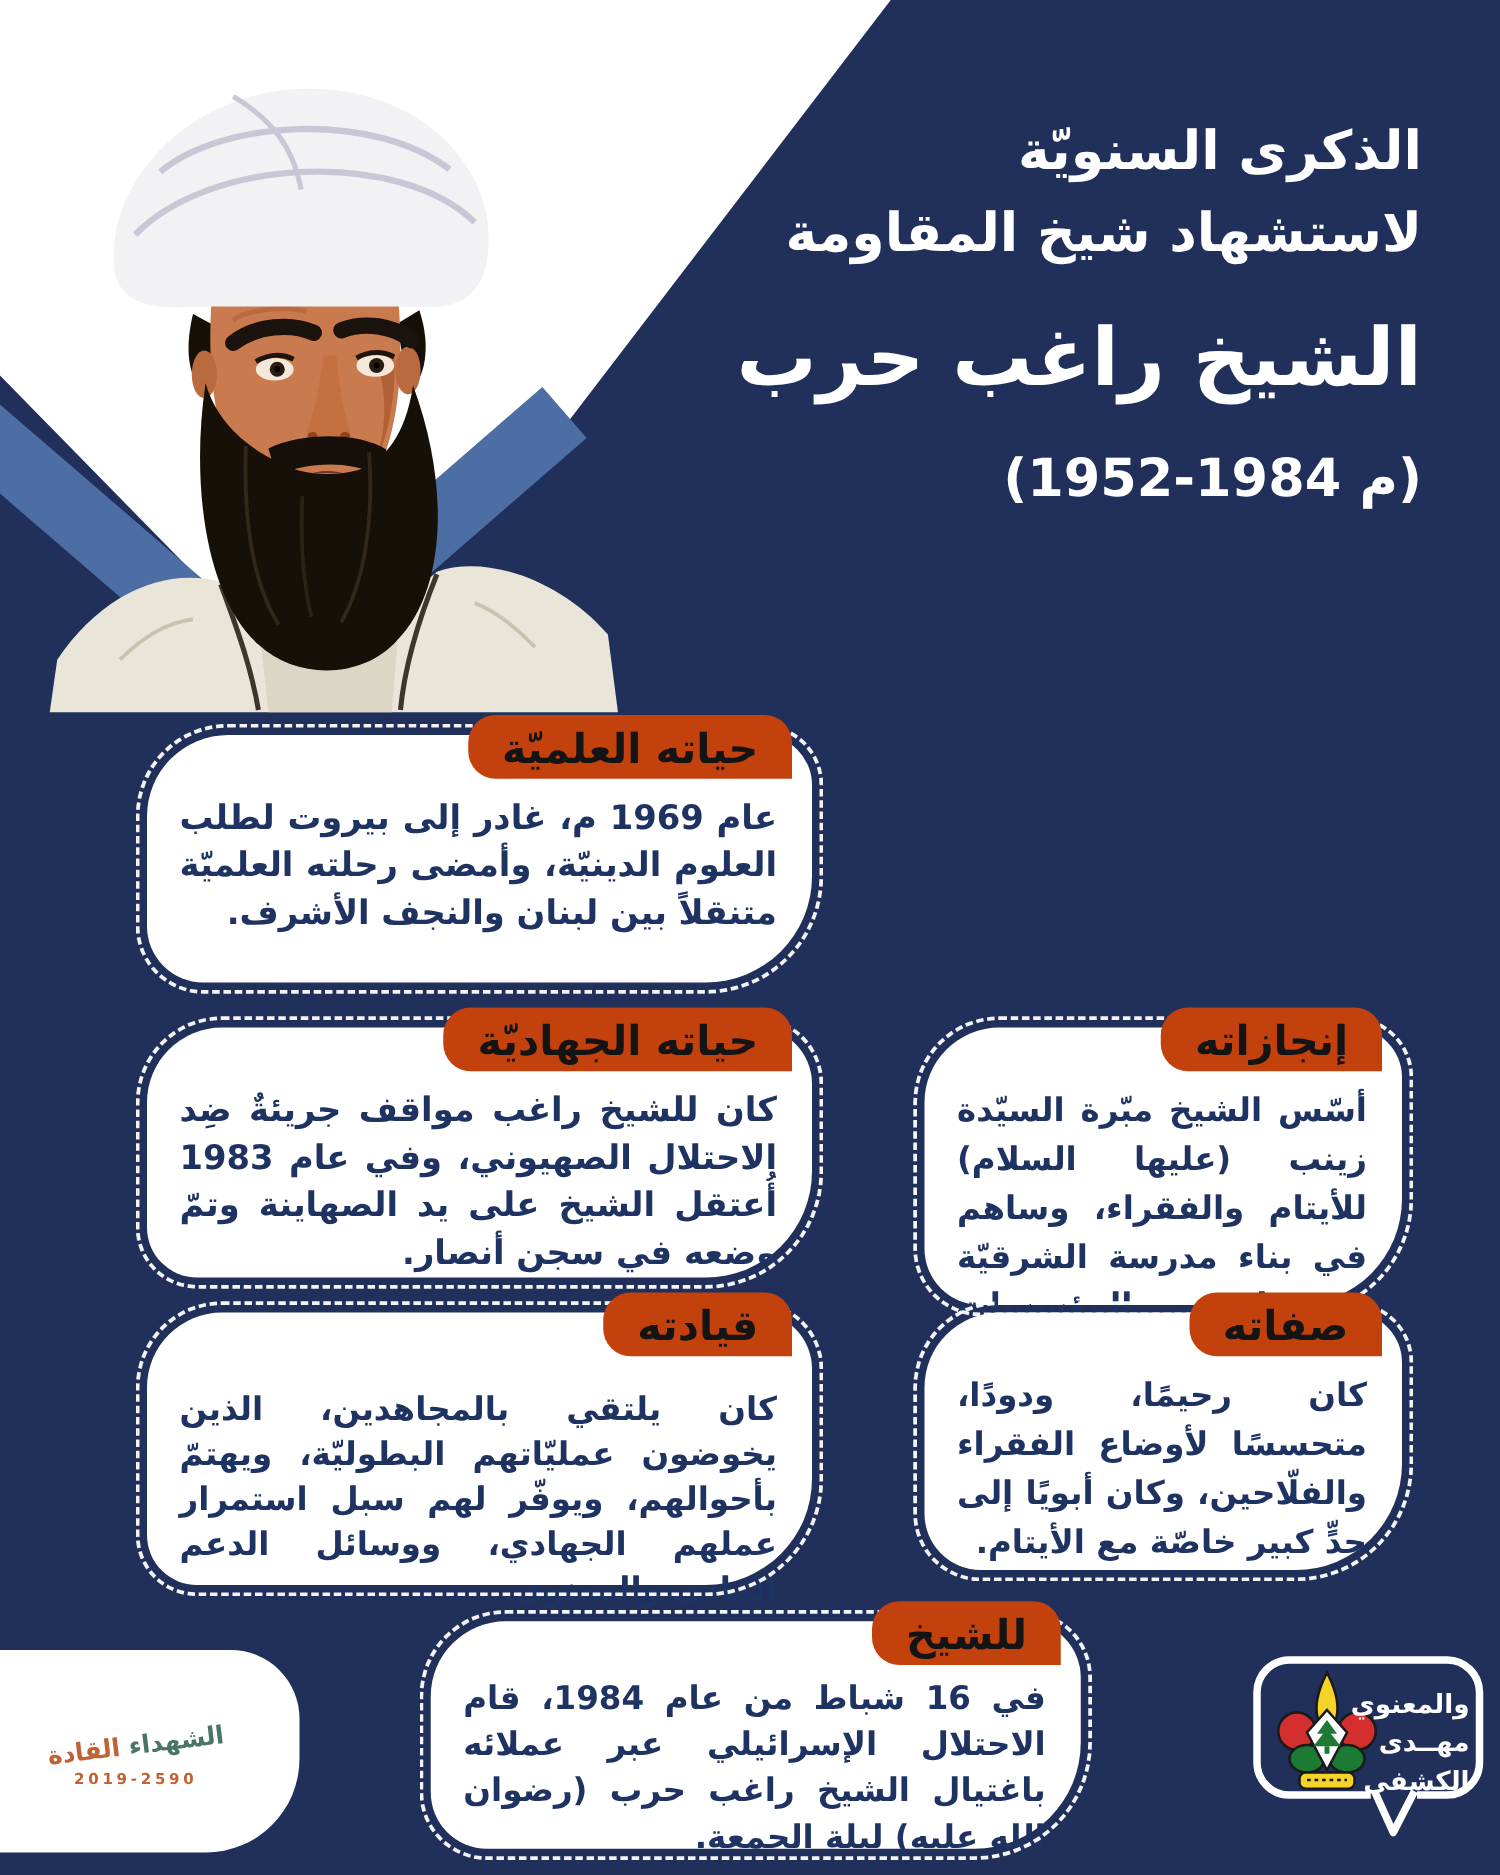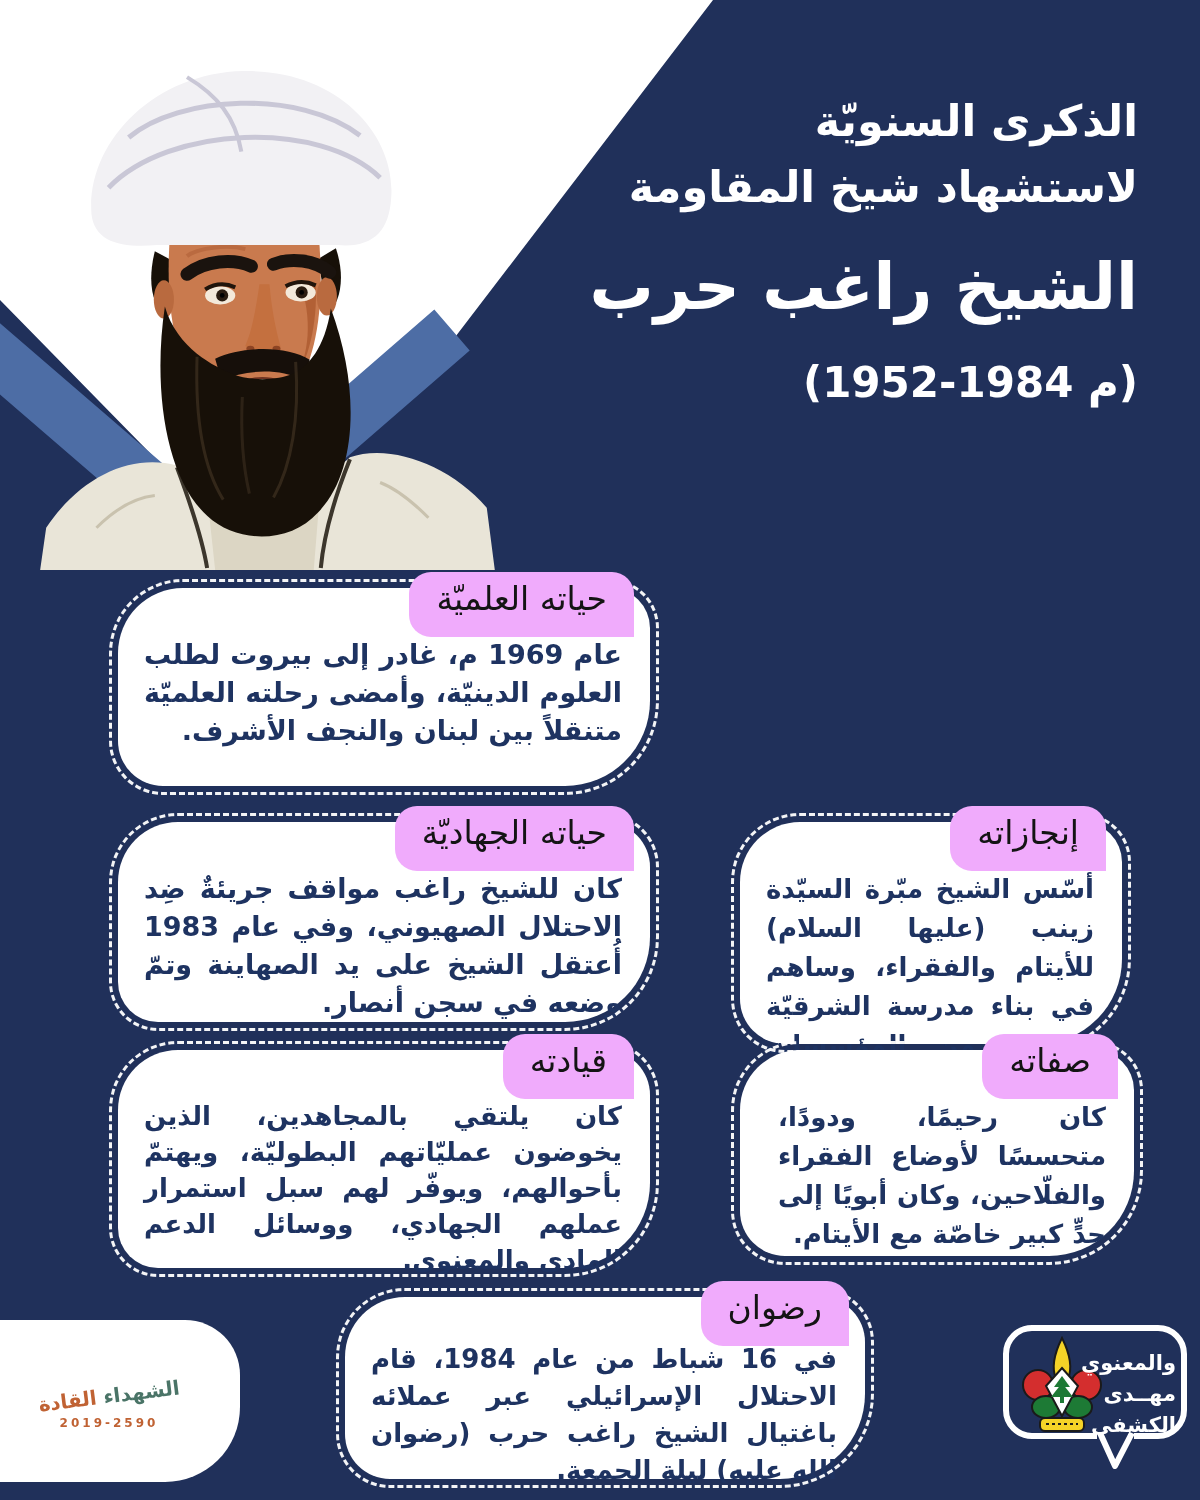--- a/index.html
+++ b/index.html
@@ -19,37 +19,37 @@
   .title-name{font-size:64px;font-weight:bold;color:#ffffff;margin-top:30px;line-height:74px;}
   .title-hon{font-size:27px;font-weight:bold;color:#A2A7AB;margin-top:16px;}
   .title-years{font-size:42px;font-weight:bold;color:#fff;margin-top:34px;direction:ltr;}
 
   
   .card{
     position:absolute;background:#fff;
     outline:3px dashed rgba(255,255,255,.95);outline-offset:6px;
   }
   .card .badge{
-    position:absolute;top:-16px;right:16px;height:65px;line-height:53px;
-    background:#f0abfc;color:#141414;font-size:33px;font-weight:normal;
+    position:absolute;top:-16px;right:16px;height:51px;line-height:53px;
+    background:#c2410c;color:#141414;font-size:33px;font-weight:bold;
     padding:0 27px;border-radius:22px 22px 0 22px;white-space:nowrap;
   }
   .card .body{
     margin:0;padding:48px 28px 0 26px;
     color:#1E3361;font-weight:bold;font-size:27px;line-height:38px;
     text-align:justify;text-align-last:right;
   }
   .col-r .body{font-size:26px;line-height:39px;}
   .card1{left:118px;top:588px;width:532px;height:198px;border-radius:65px 40px 85px 45px;}
   .card2{left:740px;top:588px;width:382px;height:192px;border-radius:60px 40px 80px 45px;}
   .card3{left:118px;top:822px;width:532px;height:200px;border-radius:60px 45px 85px 40px;}
   .card4{left:740px;top:822px;width:382px;height:222px;border-radius:60px 40px 85px 45px;}
   .card5{left:118px;top:1050px;width:532px;height:218px;border-radius:60px 45px 85px 40px;}
-  .card5 .body{font-size:26px;line-height:36px;padding-top:48px;}
-  .card6{left:740px;top:1050px;width:382px;height:206px;border-radius:60px 40px 85px 45px;padding-left:12px;}
+  .card5 .body{font-size:26px;line-height:36px;padding-top:60px;}
+  .card6{left:740px;top:1050px;width:382px;height:206px;border-radius:60px 40px 85px 45px;}
   .card7{left:345px;top:1297px;width:520px;height:182px;border-radius:60px 45px 85px 45px;}
   .card7 .body{font-size:26px;line-height:37px;padding-top:44px;}
 
   
   .logo-left{
     position:absolute;left:-22px;top:1320px;width:262px;height:162px;
     background:#fff;border-radius:0 55px 75px 0;
     display:flex;flex-direction:column;align-items:center;justify-content:center;
   }
   .logo-left .lg-title{font-size:36px;font-weight:bold;color:#477064;line-height:40px;}
@@ -154,21 +154,21 @@
     <div class="badge">قيادته</div>
     <p class="body">كان يلتقي بالمجاهدين، الذين يخوضون عمليّاتهم البطوليّة، ويهتمّ بأحوالهم، ويوفّر لهم سبل استمرار عملهم الجهادي، ووسائل الدعم المادي والمعنوي.</p>
   </section>
 
   <section class="card card6 col-r">
     <div class="badge">صفاته</div>
     <p class="body">كان رحيمًا، ودودًا، متحسسًا لأوضاع الفقراء والفلّاحين، وكان أبويًا إلى حدٍّ كبير خاصّة مع الأيتام.</p>
   </section>
 
   <section class="card card7">
-    <div class="badge">رضوان</div>
+    <div class="badge">للشيخ</div>
     <p class="body">في 16 شباط من عام 1984، قام الاحتلال الإسرائيلي عبر عملائه باغتيال الشيخ راغب حرب (رضوان الله عليه) ليلة الجمعة.</p>
   </section>
 
   <div class="logo-left">
     <div class="lg-embl"><span class="g">الشهداء</span><span> القادة</span></div>
     <div class="lg-years">2019-2590</div>
   </div>
 
   <div class="logo-right">
     <svg width="190" height="150" viewBox="0 0 190 150">

